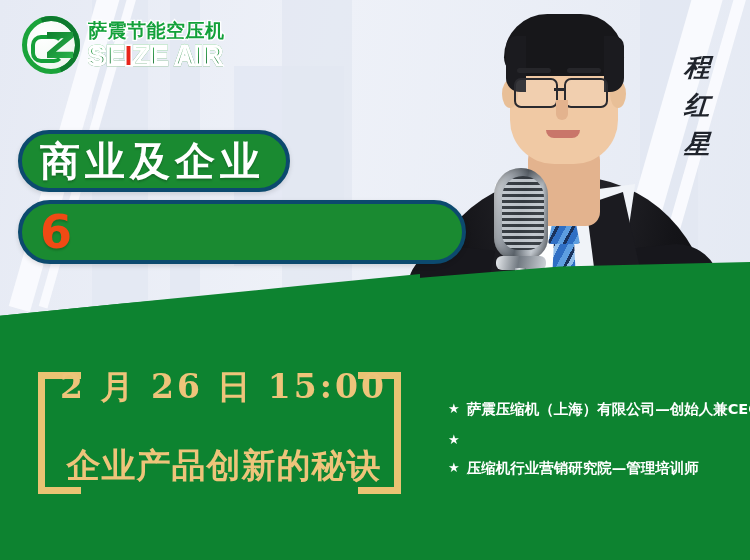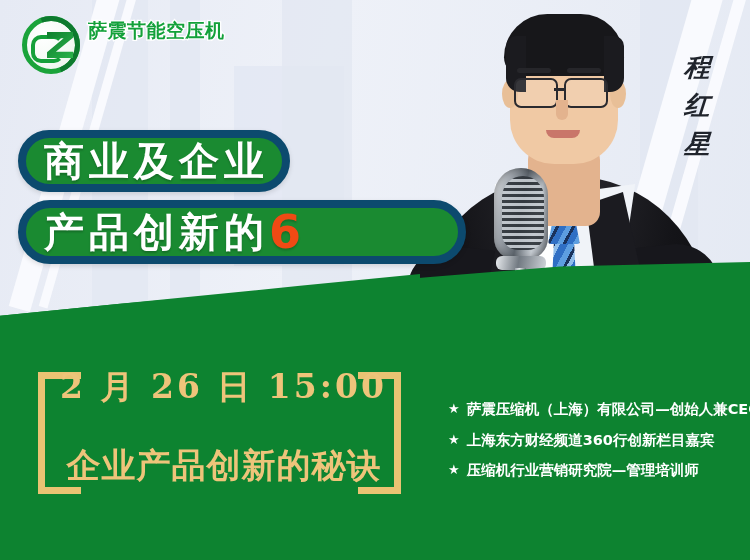--- a/index.html
+++ b/index.html
@@ -112,21 +112,21 @@
      -webkit-background-clip:text;background-clip:text;color:transparent;}
   .logo-en .red{background:none;color:#e8241b;-webkit-text-fill-color:#e8241b;}
 
   
   .vname{position:absolute;left:678px;top:48px;width:40px;text-align:center;color:#20242c;
      font-size:26px;line-height:1.48;font-family:"DejaVu Serif","Liberation Serif",serif;
      font-style:italic;font-weight:bold;letter-spacing:2px;}
   .vname div{transform:skewX(-4deg);}
 
   
-  .pill{position:absolute;background:#1a8a31;border:8px solid #0c4a6e;border-radius:40px;
+  .pill{position:absolute;background:#1a8a31;border:4px solid #0c4a6e;border-radius:40px;
      box-shadow:0 2px 5px rgba(0,0,0,.13);display:flex;align-items:center;box-sizing:border-box;}
   .pill span{color:#fff;font-weight:bold;font-family:"DejaVu Sans","Liberation Sans",sans-serif;
      letter-spacing:5px;white-space:nowrap;text-shadow:0 2px 2px rgba(0,0,0,.2);}
   #pill1{left:18px;top:130px;width:272px;height:62px;padding-left:18px;}
   #pill1 span{font-size:40px;}
   #pill2{left:18px;top:200px;width:448px;height:64px;padding-left:18px;}
   #pill2 span{font-size:40px;}
   #pill2 .num{color:#f04a14;font-size:46px;letter-spacing:3px;
      font-family:"DejaVu Sans","Liberation Sans",sans-serif;text-shadow:0 2px 2px rgba(0,0,0,.18);}
 
@@ -209,49 +209,48 @@
     <div class="green-left"></div>
   </div>
 
   <div class="logo">
     <div class="logo-mark">
       <div class="logo-ring"></div>
       <div class="logo-s"></div>
       <div class="logo-z"></div>
     </div>
     <div class="logo-cn">萨震节能空压机</div>
+    <div class="logo-en"><span>SE</span><span class="red">I</span><span>ZE AIR</span></div>
   </div>
 
   <div class="vname">
     <div>程</div>
     <div>红</div>
     <div>星</div>
   </div>
 
   <div class="pill" id="pill1">
     <span>商业及企业</span>
   </div>
   <div class="pill" id="pill2">
-    <span>产品创新的</span>
       <span class="num">6</span>
   </div>
 
   <div class="bracket" id="br-l"></div>
   <div class="bracket" id="br-r"></div>
   <div class="dateline">2 月 26 日 15:00</div>
   <div class="bigline">企业产品创新的秘诀</div>
 
   <div class="bullets">
     <div class="b-row">
       <span class="b-star">★</span>
       <span class="b-txt">萨震压缩机（上海）有限公司—创始人兼CEO</span>
     </div>
     <div class="b-row">
       <span class="b-star">★</span>
-      <span class="b-txt">上海东方财经频道360行创新栏目嘉宾</span>
     </div>
     <div class="b-row">
       <span class="b-star">★</span>
       <span class="b-txt">压缩机行业营销研究院—管理培训师</span>
     </div>
   </div>
 
 </div>
 
 </body></html>

